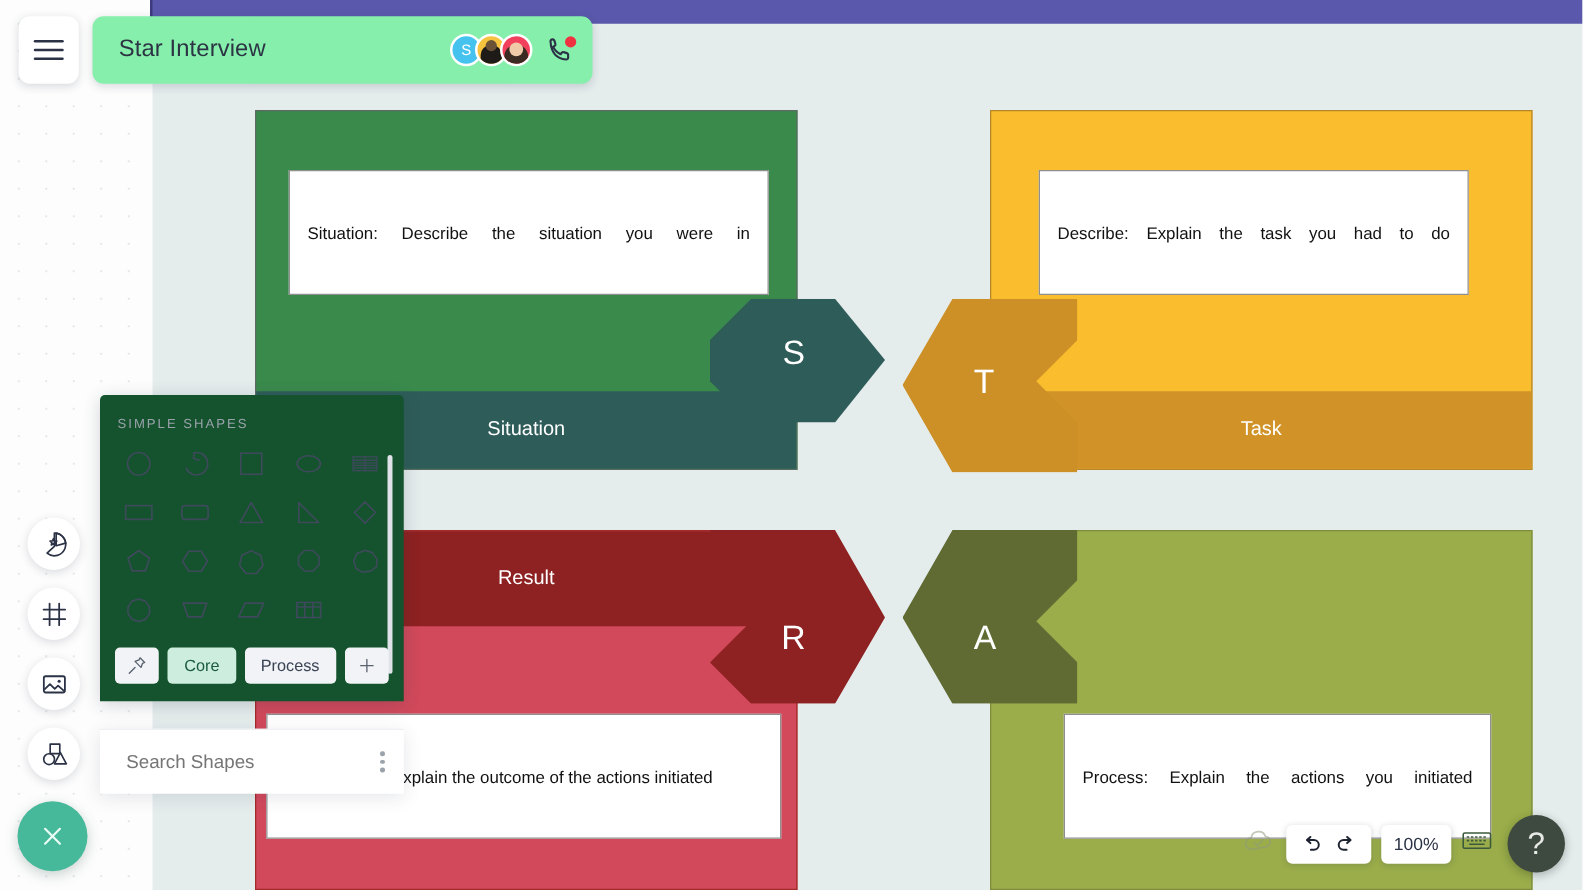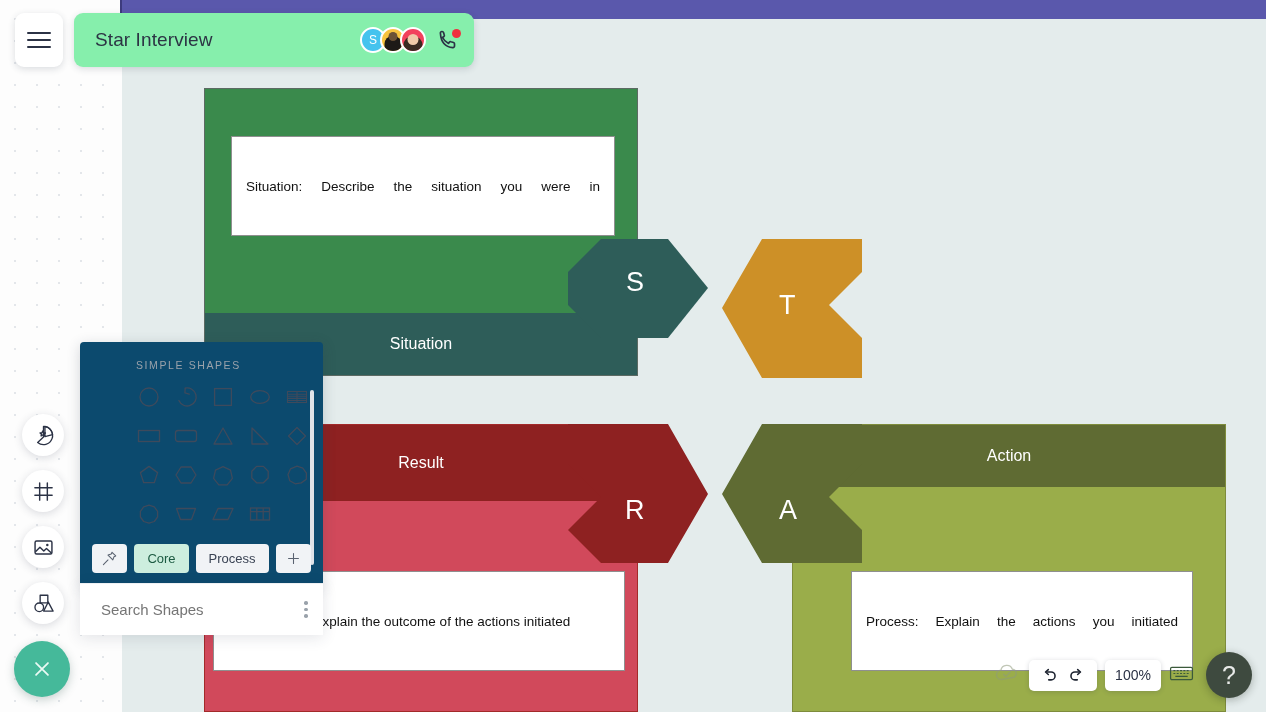--- a/index.html
+++ b/index.html
@@ -213,25 +213,24 @@
 
   #chev-a {
     left:722px; top:424px; width:140px; height:139px;
     background:#5f6b33;
     clip-path: polygon(40px 0, 140px 0, 140px 40px, 107px 73px, 140px 106px, 140px 139px, 40px 139px, 0 70px);
   }
   #chev-a .lbl { left:57px; top:71px; }
 
   
   .shapes-panel {
-    position:absolute; left:80px; top:342px; width:243px; height:245px;
-    background:#0c4a6e; border-radius:4px 4px 0 0;
+    position:absolute; left:80px; top:316px; width:243px; height:245px;
+    background:#14532d; border-radius:4px 4px 0 0;
     box-shadow:0 3px 14px rgba(40,50,70,.2);
     overflow:hidden;
-    padding-left:42px;
   }
   .panel-hdr {
     font-size:10.5px; letter-spacing:1.6px; color:#9aa2ab;
     padding:17px 0 0 14px; font-weight:400;
   }
   .shape-grid {
     display:grid; grid-template-columns:repeat(5,1fr);
     row-gap:5px; padding:9px 8px 0 8px;
   }
   .shape-cell {
@@ -301,34 +300,39 @@
 
     <div class="blk" id="blk-situation">
       <div class="note">
         <div class="note-txt">Situation: Describe the situation you were in</div>
       </div>
       <div class="band">
         <span>Situation</span>
       </div>
     </div>
 
+    <div class="blk" id="blk-task">
+      <div class="note">
+        <div class="note-txt">Describe: Explain the task you had to do</div>
+      </div>
+      <div class="band">
+        <span>Task</span>
+      </div>
+    </div>
 
     <div class="blk" id="blk-result">
       <div class="band">
         <span>Result</span>
       </div>
       <div class="note">
         <div class="note-txt centered">Result: Explain the outcome of the actions initiated</div>
       </div>
     </div>
 
     <div class="blk" id="blk-action">
-      <div class="band">
-        <span>Action</span>
-      </div>
       <div class="note">
         <div class="note-txt">Process: Explain the actions you initiated</div>
       </div>
     </div>
 
     <div class="chev" id="chev-s">
       <span class="lbl">S</span>
     </div>
     <div class="chev" id="chev-t">
       <span class="lbl">T</span>

